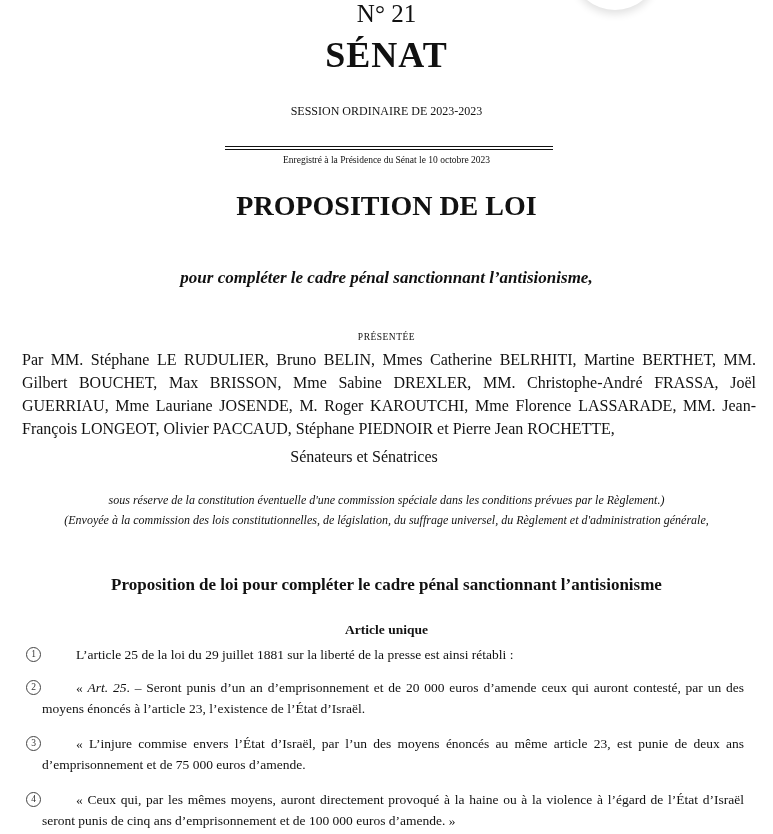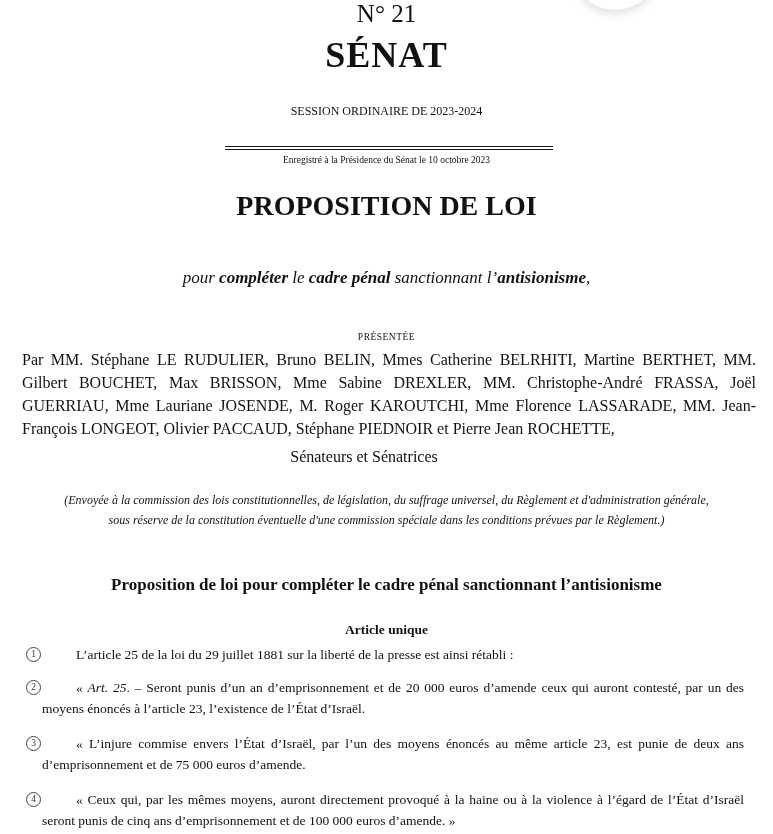--- a/index.html
+++ b/index.html
@@ -12,21 +12,21 @@
     border-radius: 50%; box-shadow: 0 4px 8px rgba(0,0,0,0.12); background: #fff;
   }
   .center { position: absolute; left: 0; width: 773px; text-align: center; }
   .num { top: 0px; font-size: 25px; font-weight: normal; }
   .senat { top: 34px; font-size: 36px; font-weight: bold; letter-spacing: 1px; }
   .session { top: 104px; font-size: 12px; }
   .rule { position: absolute; left: 225px; width: 328px; border-top: 1px solid #111; }
   .enreg { top: 155px; font-size: 9.5px; }
   .prop { top: 190px; font-size: 28px; font-weight: bold; }
   .subtitle { top: 268px; font-size: 17px; }
-  .subtitle i { font-style: italic; }
+  .subtitle i { font-style: italic; font-weight: bold; }
   .subtitle b { font-weight: bold; font-style: italic; }
   .presentee { top: 332px; font-size: 9.5px; letter-spacing: 0.5px; }
   .authors {
     position: absolute; left: 22px; width: 734px; top: 348px;
     font-size: 16px; line-height: 23px; text-align: justify;
   }
   .authors-sig { top: 448px; font-size: 16px; left: 0; width: 728px; }
   .envoyee { top: 490px; font-size: 12px; font-style: italic; line-height: 20px; }
   .title2 { top: 575px; font-size: 17px; font-weight: bold; }
   .artunique { top: 622px; font-size: 13.5px; font-weight: bold; }
@@ -39,43 +39,43 @@
   .alinea .txt { position: absolute; left: 42px; width: 702px; text-align: justify; text-indent: 34px; }
   .alinea .txt i { font-style: italic; }
 </style>
 </head>
 <body>
 
 <div class="corner-shadow"></div>
 
 <div class="center num">N° 21</div>
 <div class="center senat">SÉNAT</div>
-<div class="center session">SESSION ORDINAIRE DE 2023-2024</div>
+<div class="center session">SESSION ORDINAIRE DE 2023-2023</div>
 
 <div class="rule" style="top:146px;"></div>
 <div class="rule" style="top:149px;"></div>
 
 <div class="center enreg">Enregistré à la Présidence du Sénat le 10 octobre 2023</div>
 <div class="center prop">PROPOSITION DE LOI</div>
 
 <div class="center subtitle">
   <i>pour</i>
   <b>compléter</b>
   <i>le</i>
   <b>cadre pénal</b>
   <i>sanctionnant l’</i><b>antisionisme</b><i>,</i>
 </div>
 
 <div class="center presentee">PRÉSENTÉE</div>
 <div class="authors">Par MM. Stéphane LE RUDULIER, Bruno BELIN, Mmes Catherine BELRHITI, Martine BERTHET, MM. Gilbert BOUCHET, Max BRISSON, Mme Sabine DREXLER, MM. Christophe-André FRASSA, Joël GUERRIAU, Mme Lauriane JOSENDE, M. Roger KAROUTCHI, Mme Florence LASSARADE, MM. Jean-François LONGEOT, Olivier PACCAUD, Stéphane PIEDNOIR et Pierre Jean ROCHETTE,</div>
 <div class="center authors-sig">Sénateurs et Sénatrices</div>
 
 <div class="center envoyee">
+  <div>sous réserve de la constitution éventuelle d'une commission spéciale dans les conditions prévues par le Règlement.)</div>
   <div>(Envoyée à la commission des lois constitutionnelles, de législation, du suffrage universel, du Règlement et d'administration générale,</div>
-  <div>sous réserve de la constitution éventuelle d'une commission spéciale dans les conditions prévues par le Règlement.)</div>
 </div>
 
 <div class="center title2">Proposition de loi pour compléter le cadre pénal sanctionnant l’antisionisme</div>
 <div class="center artunique">Article unique</div>
 
 <div class="alinea" style="top:644px;">
   <span class="mark">1</span>
   <div class="txt">L’article 25 de la loi du 29 juillet 1881 sur la liberté de la presse est ainsi rétabli :</div>
 </div>
 

